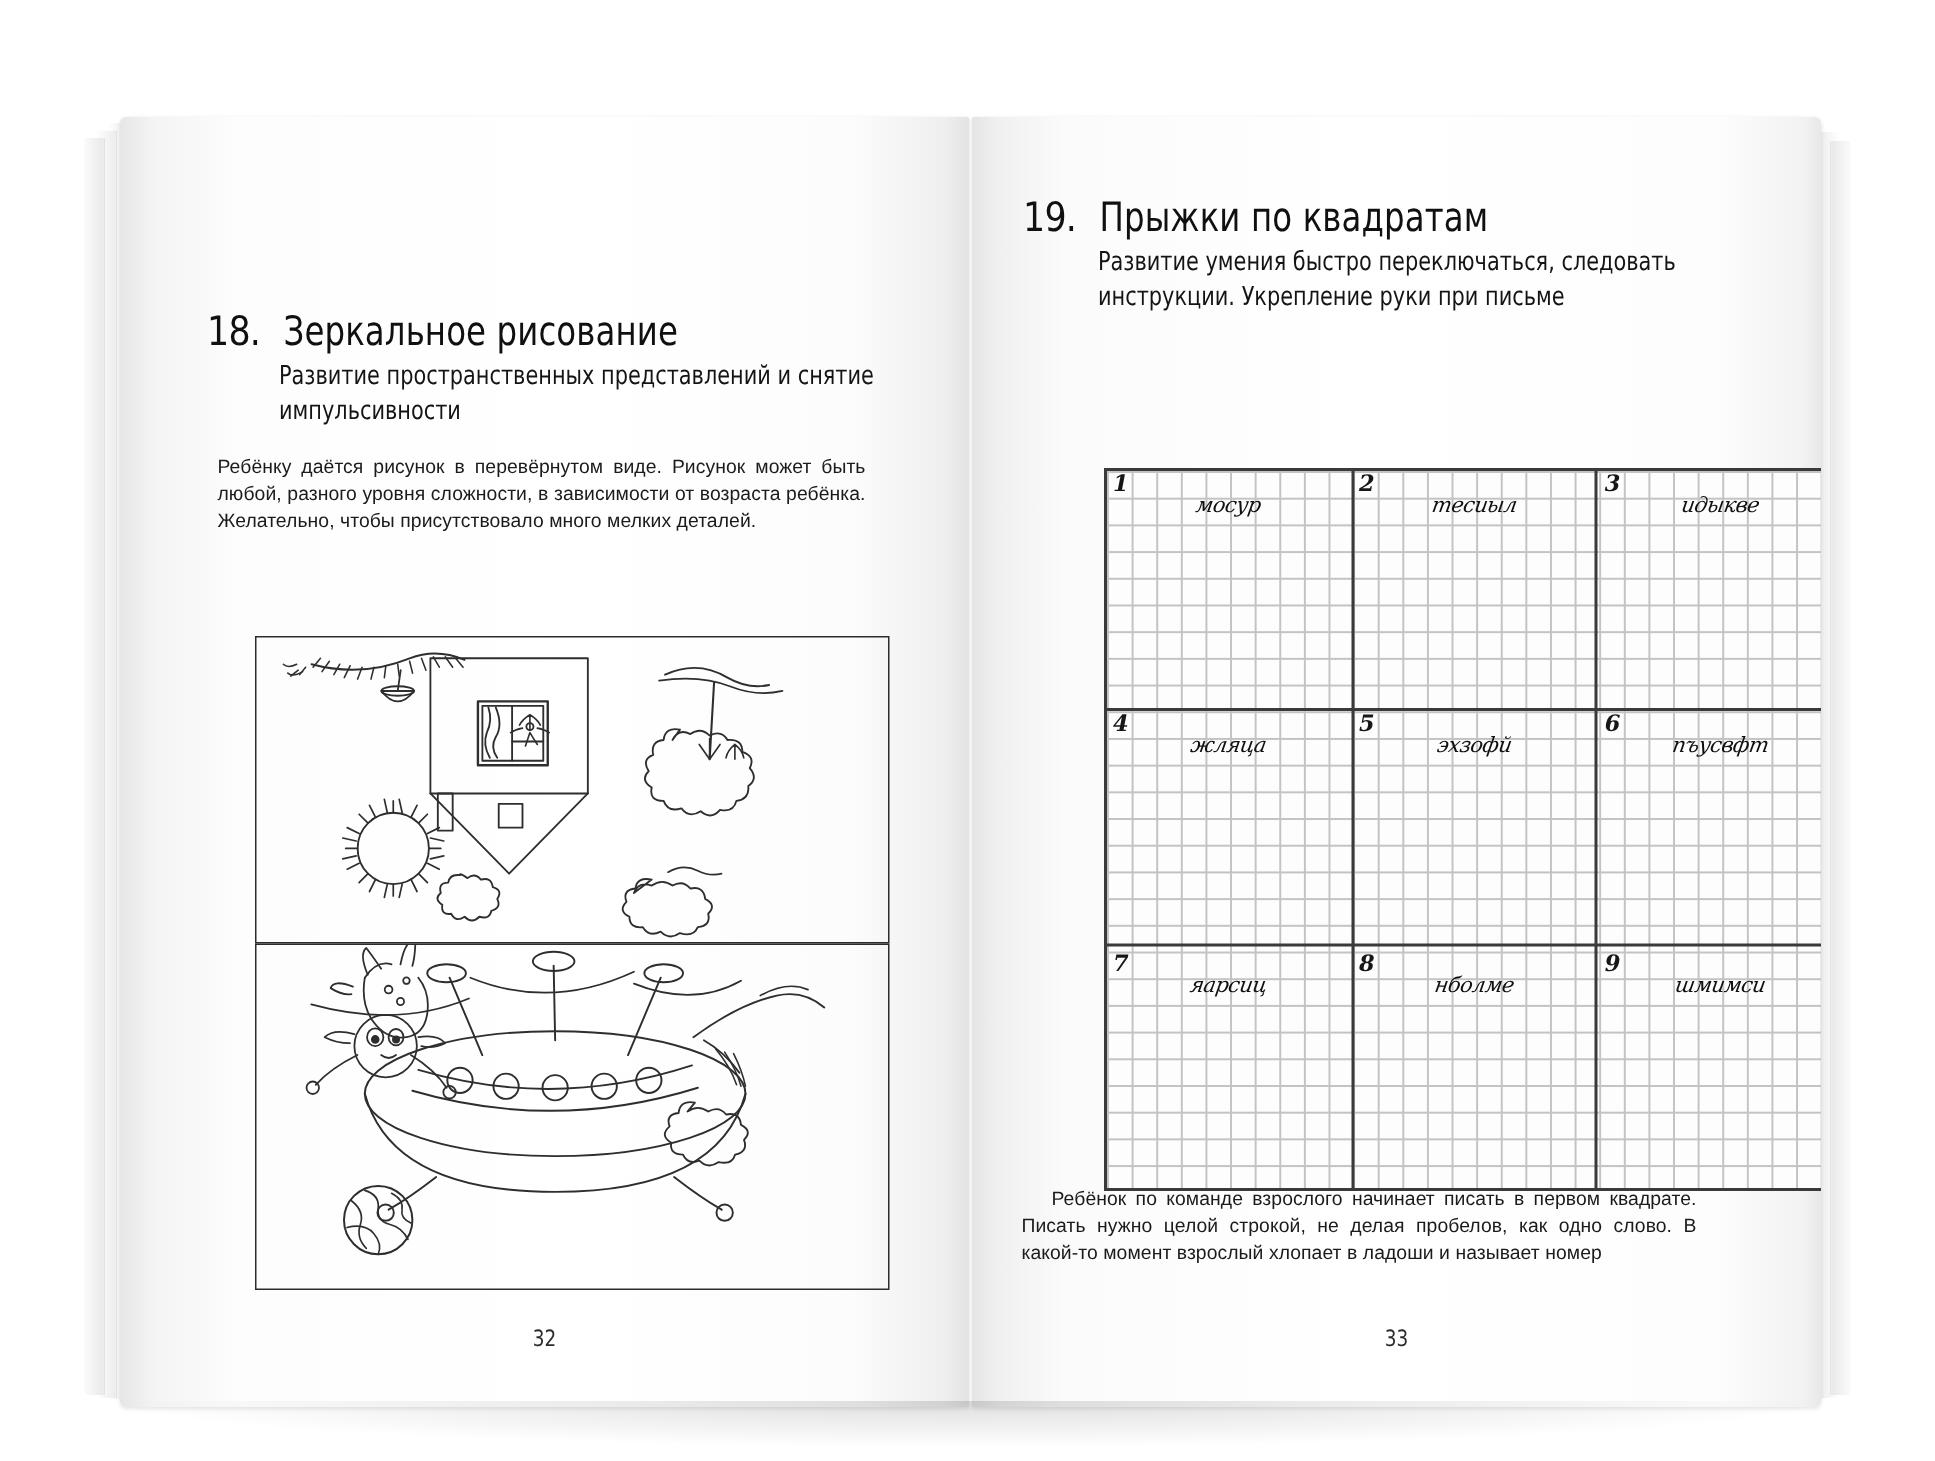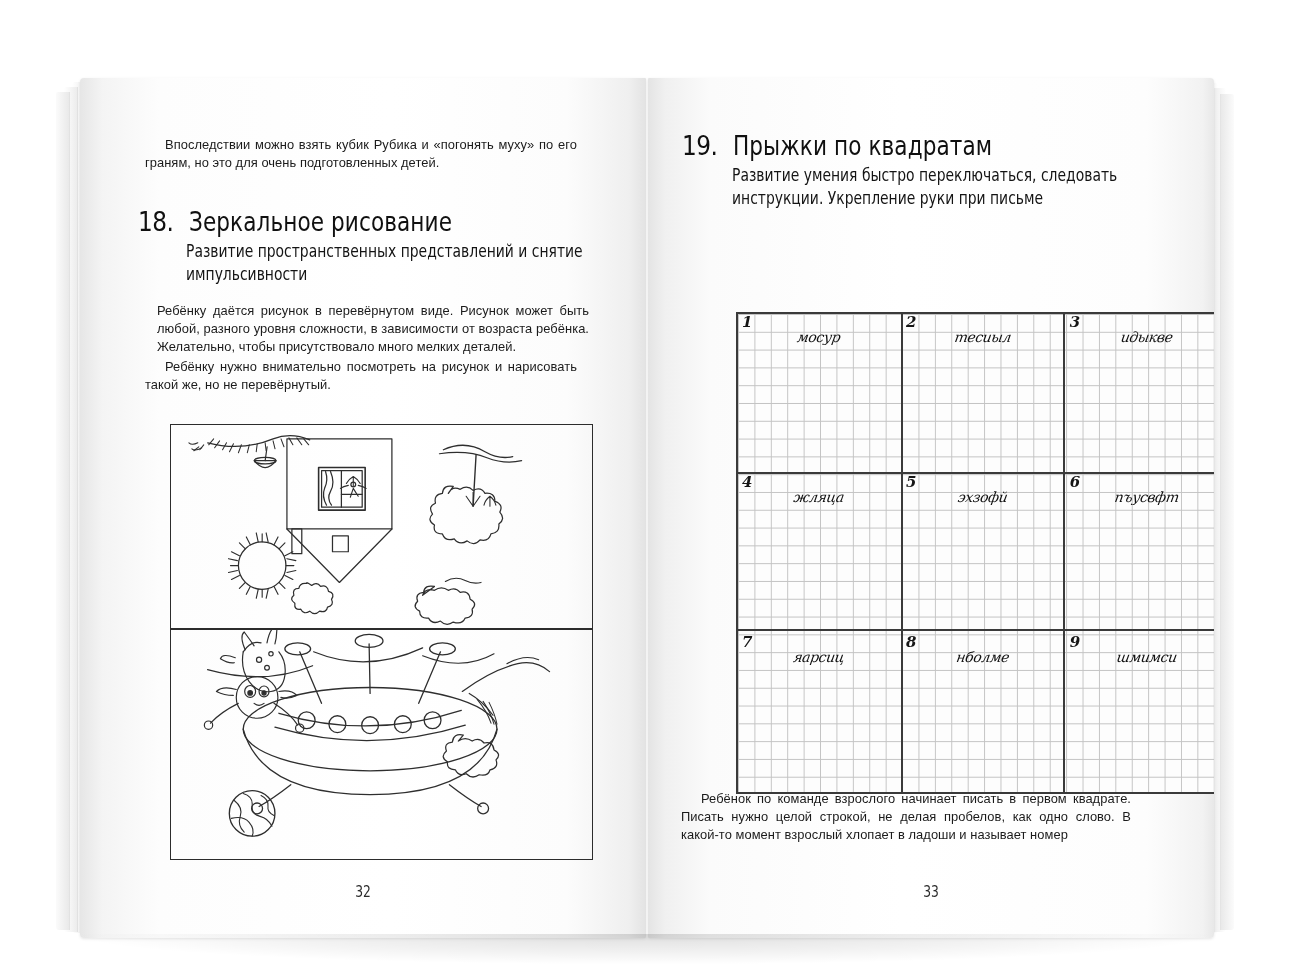--- a/index.html
+++ b/index.html
@@ -206,39 +206,33 @@
     <div class="edge-l e2"></div>
     <div class="edge-l e1"></div>
 
     <div class="edge-r e3"></div>
     <div class="edge-r e2"></div>
     <div class="edge-r e1"></div>
 
     <div class="page left">
       <div class="page-inner">
 
-        <div class="body-text" style="left:65px; top:58px; width:432px;">
-          <p class="ind">Впоследствии можно взять кубик Рубика и «погонять муху» по его граням, но это для очень подготовленных детей.</p>
-        </div>
 
         <div class="heading" style="left:58px; top:128px; width:460px;">
           <div class="h-row">
             <span class="h-num">18.</span>
             <span class="h-title">Зеркальное рисование</span>
           </div>
           <div class="h-sub" style="margin-left:48px; margin-top:3px; width:540px;">Развитие пространственных представлений и снятие импульсивности</div>
         </div>
 
-        <div class="body-text" style="left:77px; top:224px; width:432px;">
+        <div class="body-text" style="left:65px; top:224px; width:432px;">
           <p>Ребёнку даётся рисунок в перевёрнутом виде. Рисунок может быть любой, разного уровня сложности, в зависимости от возраста ребёнка. Желательно, чтобы присутствовало много мелких деталей.</p>
         </div>
 
-        <div class="body-text" style="left:65px; top:280px; width:432px;">
-          <p class="ind">Ребёнку нужно внимательно посмотреть на рисунок и нарисовать такой же, но не перевёрнутый.</p>
-        </div>
 
         <div class="illus-frame" style="left:90px; top:346px; width:423px; height:205px;">
           <svg viewBox="0 0 423 205" xmlns="http://www.w3.org/2000/svg" fill="none" stroke="#2e2e2e" stroke-width="1.25" stroke-linecap="round" stroke-linejoin="round">
 
             <g>
               <rect x="116" y="14" width="106" height="91"></rect>
               <path d="M116 105 L169 159 L222 105"></path>
 
               <rect x="121" y="105" width="10" height="25"></rect>
 

